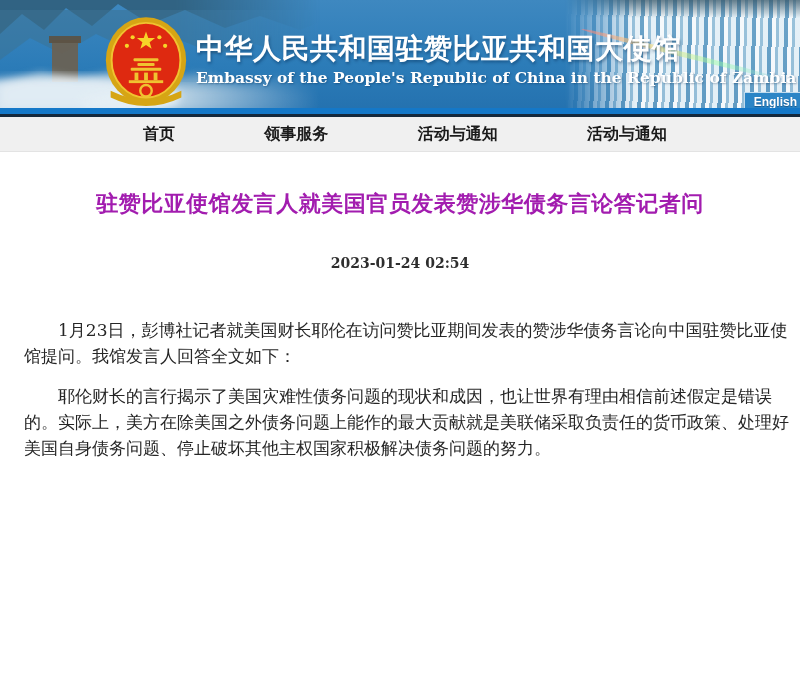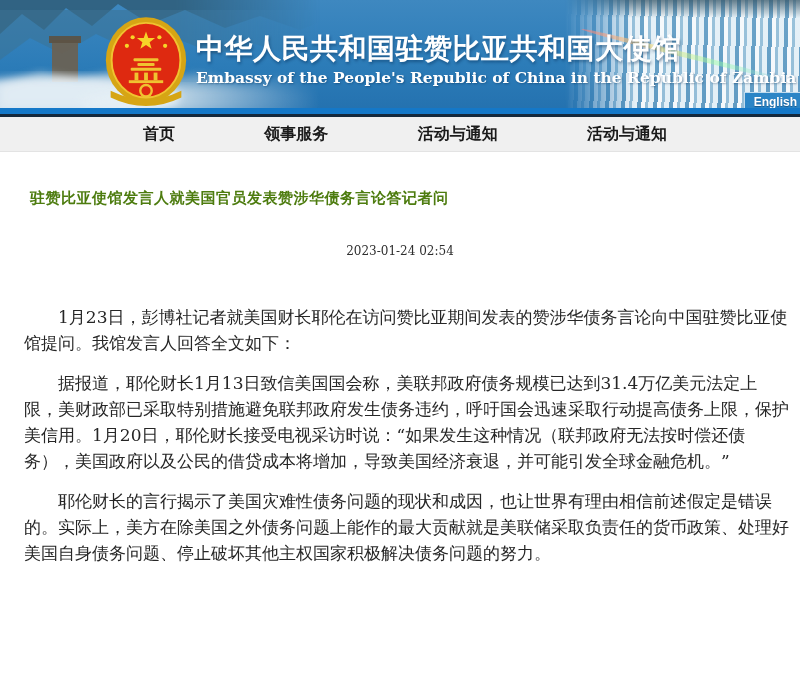--- a/index.html
+++ b/index.html
@@ -68,24 +68,24 @@
   }
 
   
   .breadcrumb { margin:26px 0 0 6px; font-size:13px; color:#4a4a4a; }
   .breadcrumb a { color:#4a4a4a; text-decoration:none; cursor:pointer; }
   .breadcrumb .sep { margin:0 10px; color:#8a8a8a; font-size:12px; }
 
   
   .article { font-family:"DejaVu Serif", serif; }
   .article-title {
-    margin:37px 30px 0; text-align:left;
-    font-size:15px; font-weight:bold; color:#4d7c0f; letter-spacing:.5px;
+    margin:37px 30px 0; text-align:center;
+    font-size:22px; font-weight:bold; color:#a21caf; letter-spacing:.5px;
   }
-  .article-date { margin-top:36px; text-align:center; font-size:12px; color:#2e2e2e; }
+  .article-date { margin-top:36px; text-align:center; font-size:14px; color:#2e2e2e;font-weight:bold; }
   .article-body { margin:46px 10px 0 18px; font-size:17px; line-height:26px; color:#262626; }
   .article-body p { text-indent:2em; margin:0 0 14px 6px; }
 </style>
 </head>
 <body>
 
 <div class="page">
 
   <header class="banner">
 
@@ -159,18 +159,17 @@
     <a class="nav-item">活动与通知</a>
     <a class="nav-item">活动与通知</a>
   </nav>
 
 
   <main class="article">
     <h1 class="article-title">驻赞比亚使馆发言人就美国官员发表赞涉华债务言论答记者问</h1>
     <div class="article-date">2023-01-24 02:54</div>
     <div class="article-body">
       <p>1月23日，彭博社记者就美国财长耶伦在访问赞比亚期间发表的赞涉华债务言论向中国驻赞比亚使馆提问。我馆发言人回答全文如下：</p>
-      <p>据报道，耶伦财长1月13日致信美国国会称，美联邦政府债务规模已达到31.4万亿美元法定上限，美财政部已采取特别措施避免联邦政府发生债务违约，呼吁国会迅速采取行动提高债务上限，保护美信用。1月20日，耶伦财长接受电视采访时说：“如果发生这种情况（联邦政府无法按时偿还债务），美国政府以及公民的借贷成本将增加，导致美国经济衰退，并可能引发全球金融危机。”</p>
       <p>耶伦财长的言行揭示了美国灾难性债务问题的现状和成因，也让世界有理由相信前述假定是错误的。实际上，美方在除美国之外债务问题上能作的最大贡献就是美联储采取负责任的货币政策、处理好美国自身债务问题、停止破坏其他主权国家积极解决债务问题的努力。</p>
     </div>
   </main>
 
 </div>
 
 </body></html>

